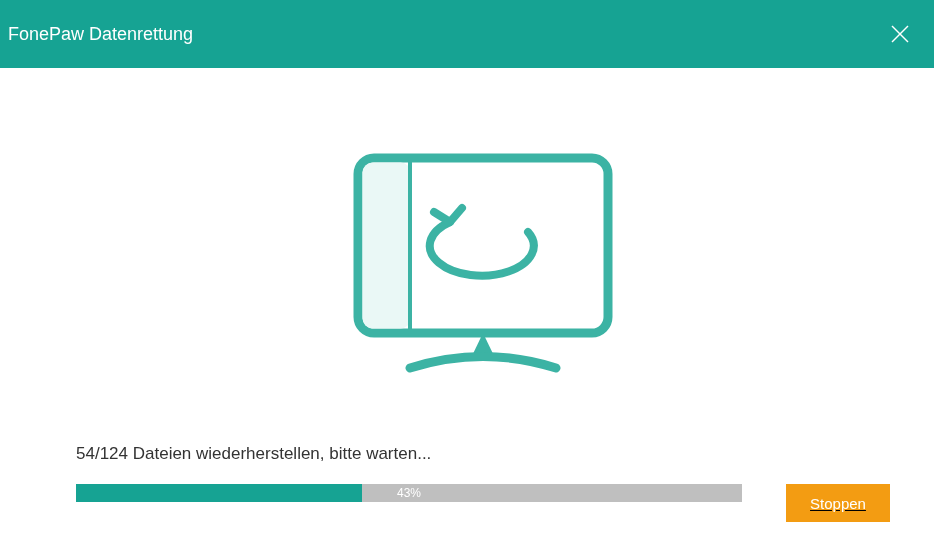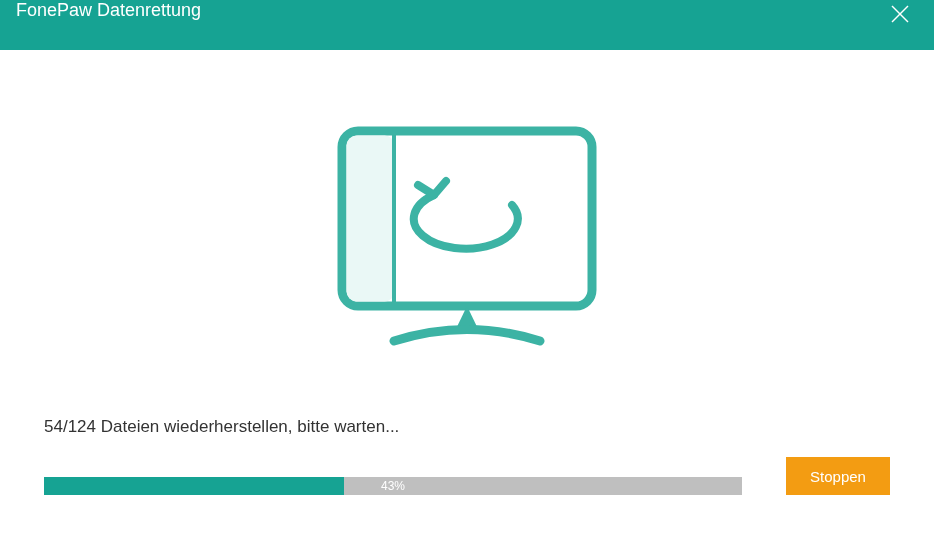--- a/index.html
+++ b/index.html
@@ -9,24 +9,25 @@
     }
     body {
       font-family: -apple-system, BlinkMacSystemFont, "Segoe UI", Arial, sans-serif;
       width: 934px;
       height: 535px;
       background: white;
       overflow: hidden;
     }
     .titlebar {
       background: #16a393;
-      height: 50px;
+      height: 68px;
       display: flex;
+      align-items: center;
       justify-content: space-between;
-      padding: 0 20px 0 16px;
+      padding: 0 20px 0 8px;
       color: white;
     }
     .app-title {
       font-size: 18px;
       font-weight: 400;
     }
     .close-btn {
       width: 28px;
       height: 28px;
       display: flex;
@@ -34,36 +35,38 @@
       justify-content: center;
       cursor: pointer;
     }
     .close-btn svg {
       stroke: white;
       stroke-width: 1.5;
     }
     .content {
       position: relative;
       height: calc(100% - 68px);
-      padding: 3px 44px;
+      padding: 12px 44px;
+      margin-left: 32px;
     }
     .illustration-wrap {
       display: flex;
       justify-content: center;
       padding-top: 70px;
     }
     .status-text {
       font-size: 17px;
       color: #333;
       margin-top: 64px;
     }
     .bottom-row {
       display: flex;
-      align-items: flex-end;
+      align-items: flex-start;
       margin-top: 20px;
+      text-decoration: underline;
     }
     .progress-bar {
       flex: 1;
       height: 18px;
       background: #bfbfbf;
       margin-right: 44px;
       position: relative;
     }
     .progress-fill {
       height: 100%;

